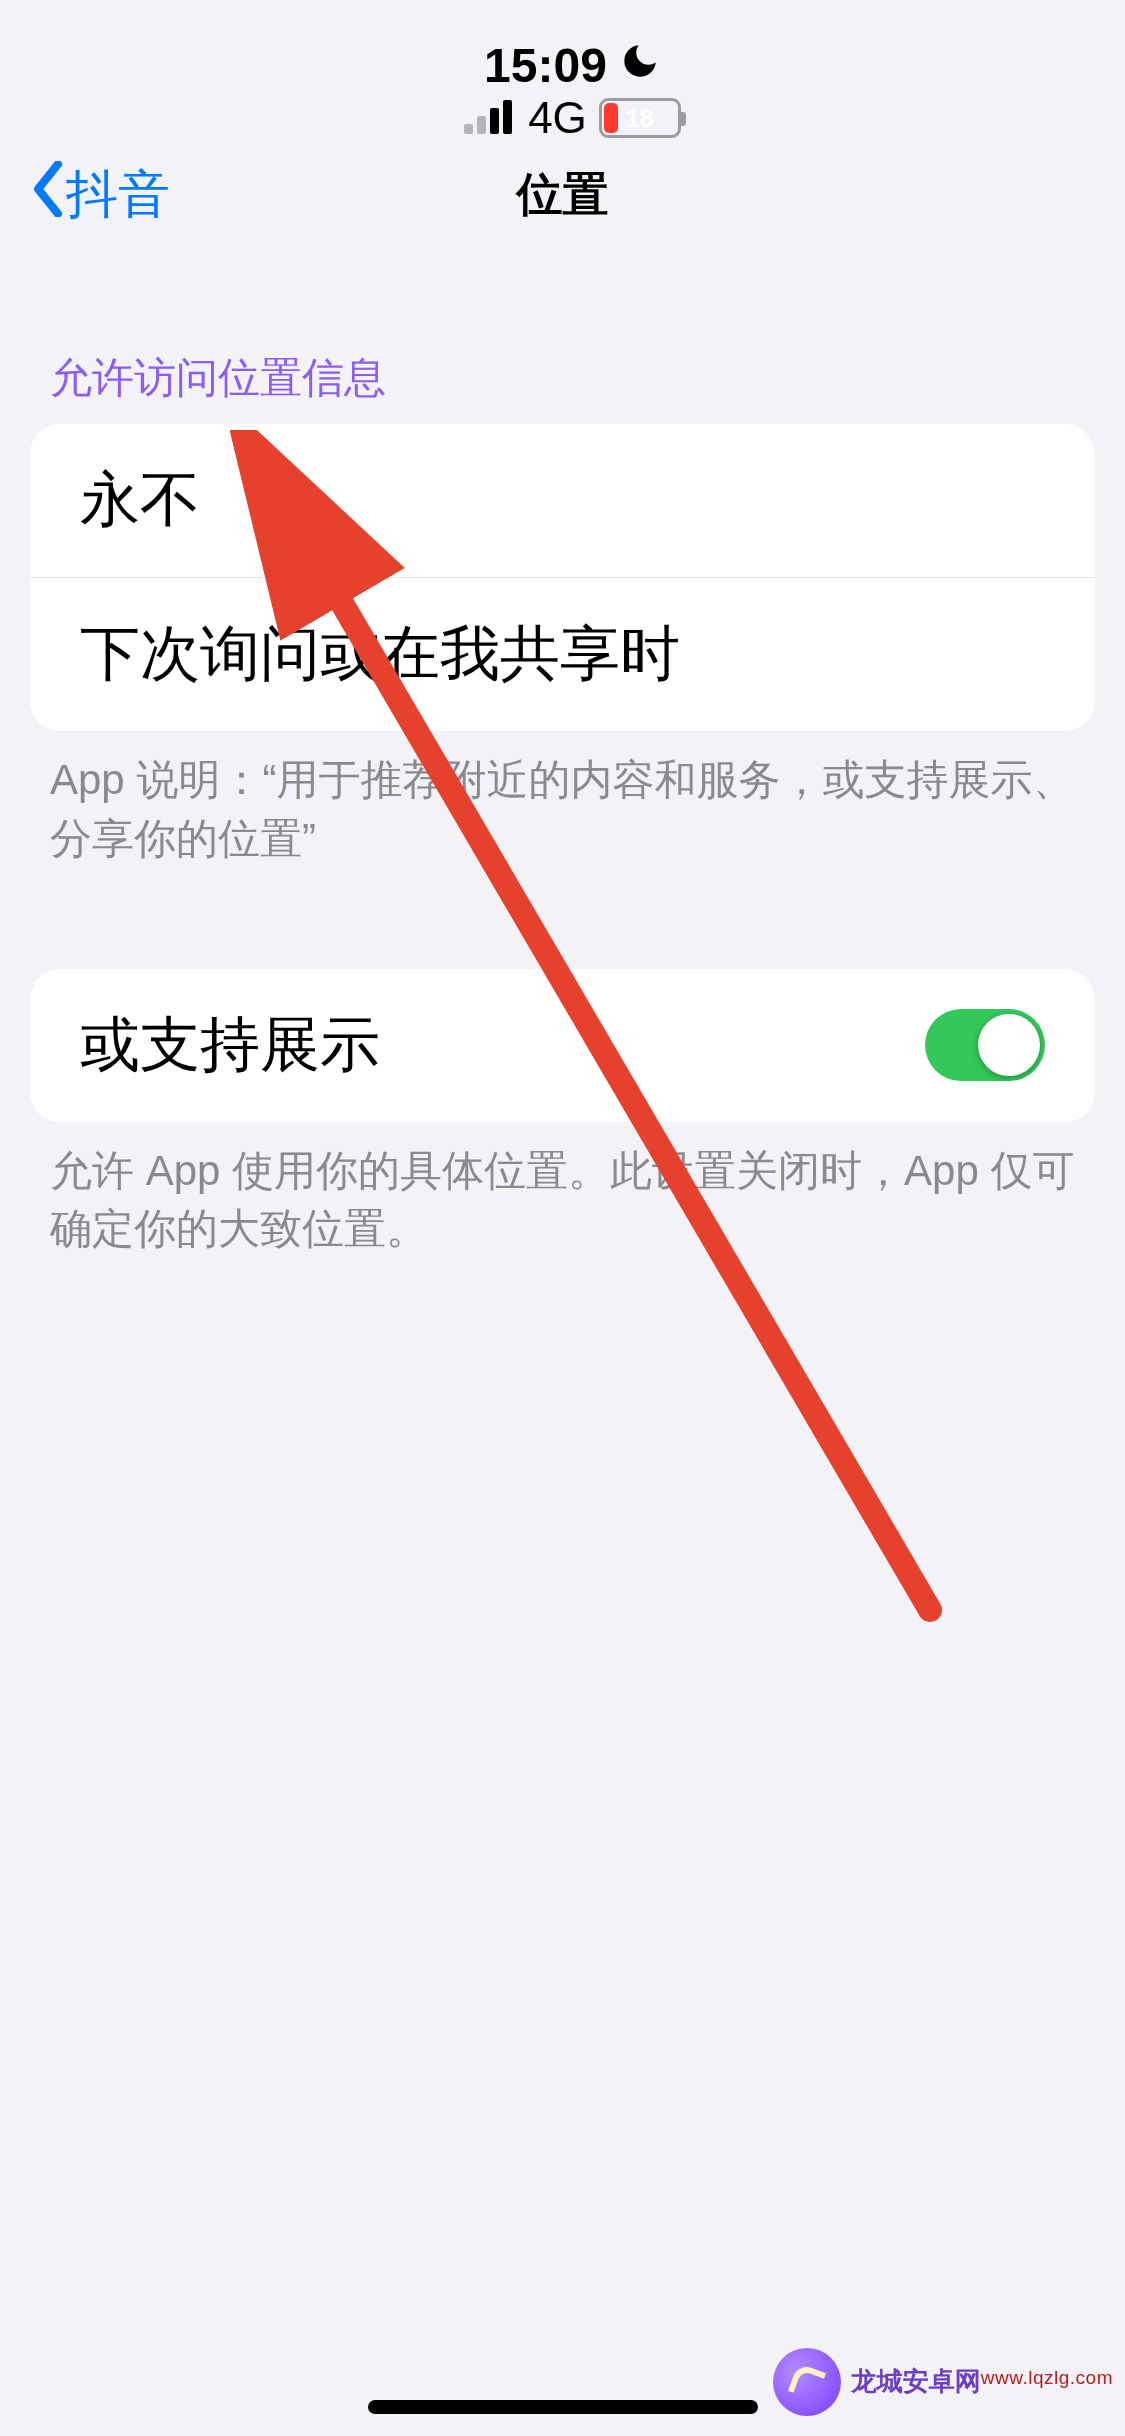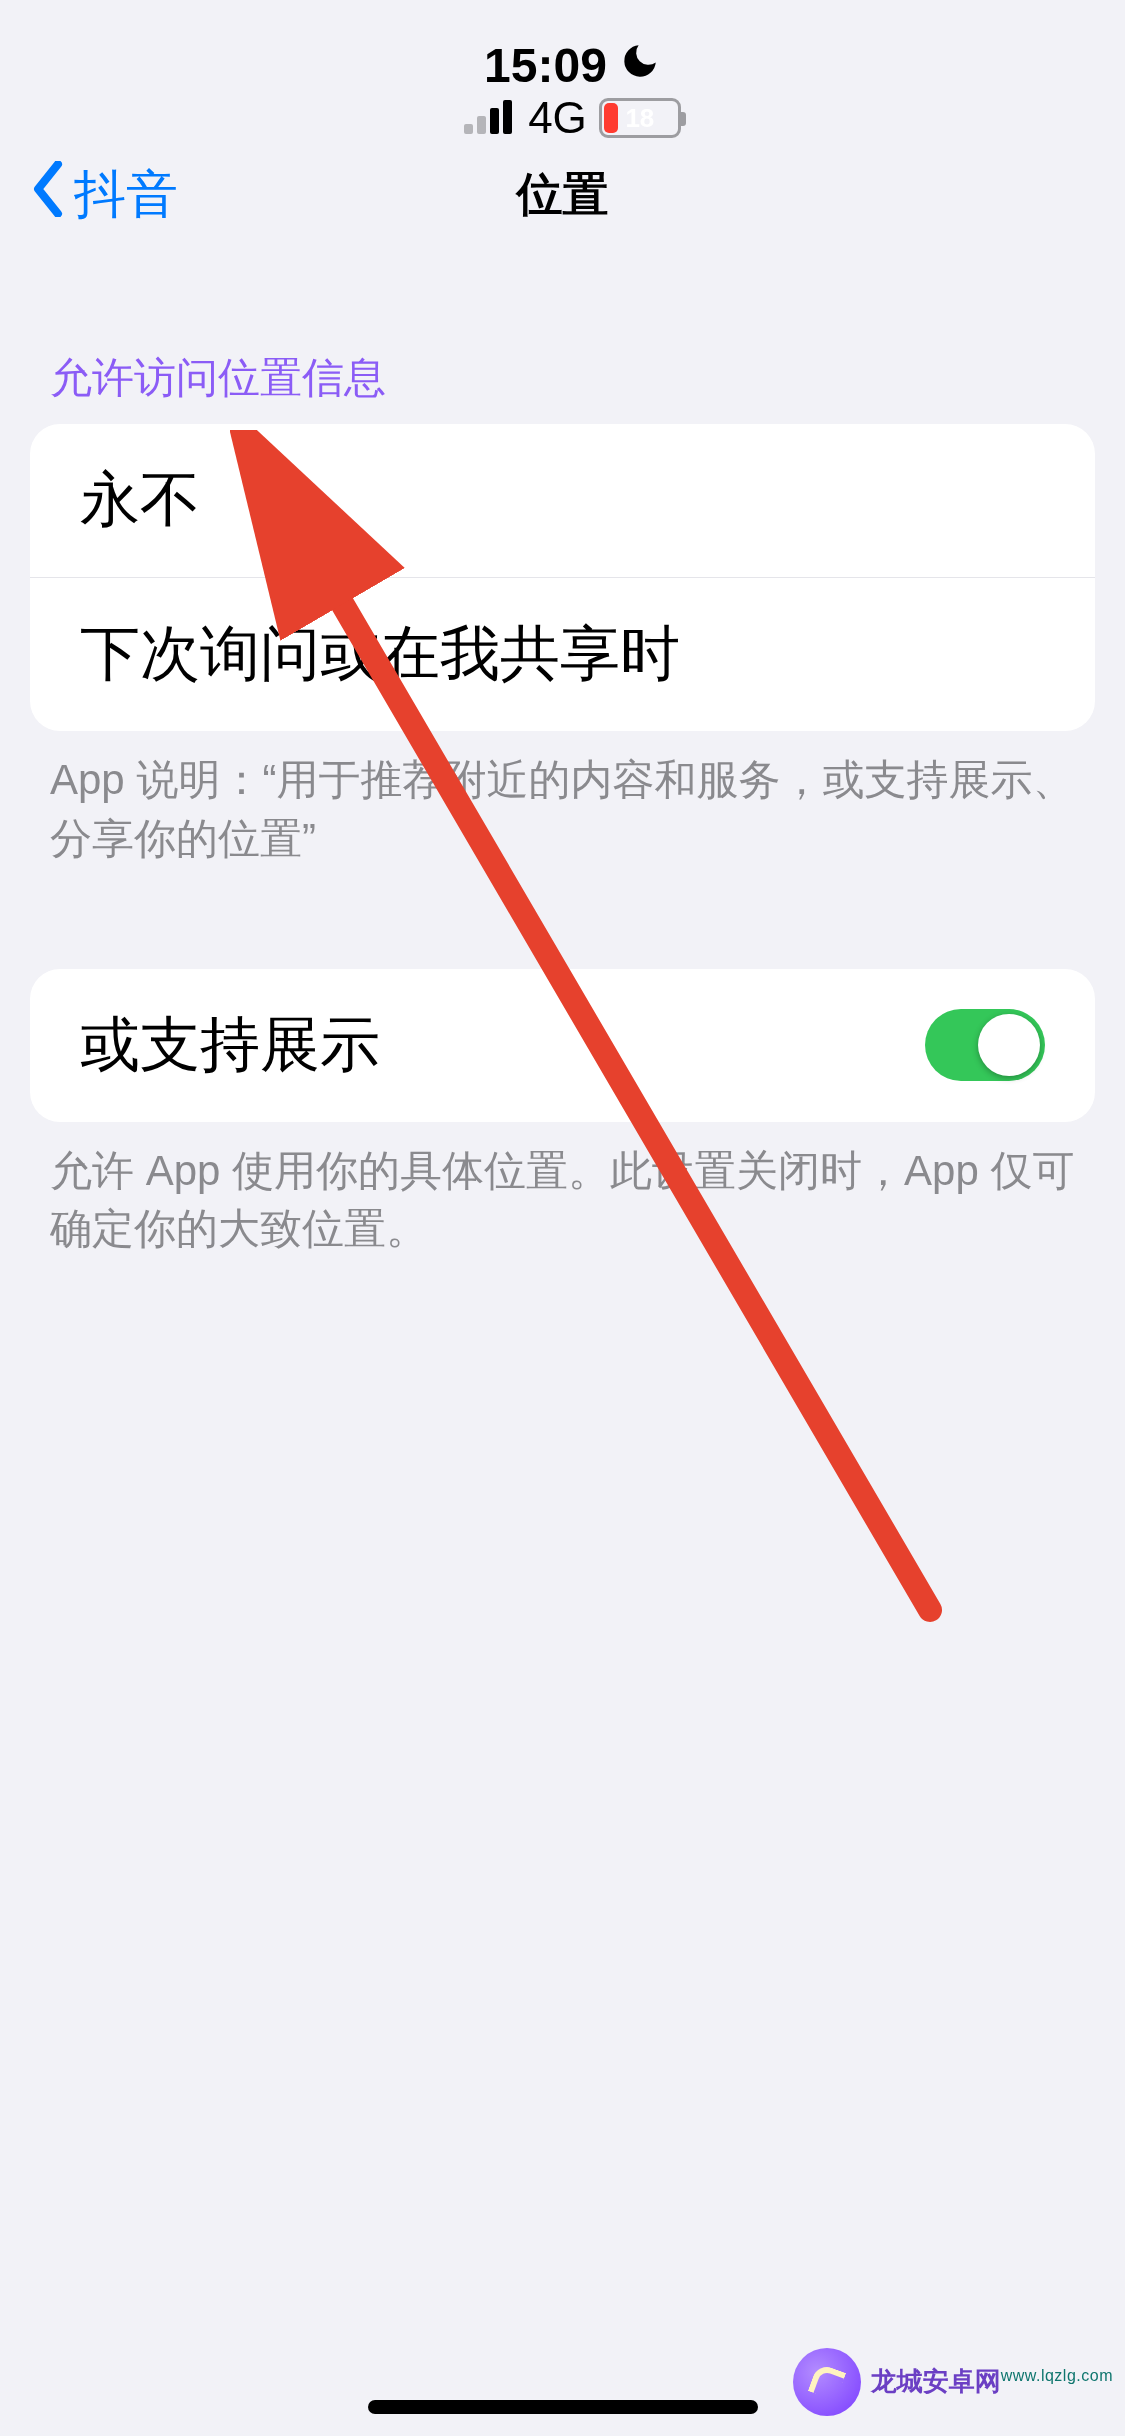--- a/index.html
+++ b/index.html
@@ -92,21 +92,20 @@
     .nav-bar {
       display: flex;
       align-items: center;
       height: 130px;
       position: relative;
       padding: 0 30px;
     }
     .back-button {
       display: flex;
       align-items: center;
-      gap: 8px;
       color: #007aff;
       font-size: 52px;
     }
     .chevron-left {
       display: inline-block;
     }
     .chevron-left svg {
       width: 36px;
       height: 56px;
     }
@@ -218,22 +217,22 @@
       display: flex;
       flex-direction: row;
       line-height: 1.05;
     }
     .wm-title {
       font-size: 26px;
       font-weight: 700;
       color: #6b3fc4;
     }
     .wm-sub {
-      font-size: 16px;
-      color: #0f766e;
+      font-size: 19px;
+      color: #b91c1c;
       letter-spacing: 0.5px;
     }
   </style>
 </head>
 <body>
 
 <div class="status-bar">
   <div class="status-left">
     <span class="status-time">15:09</span>
     <span class="moon-icon">

